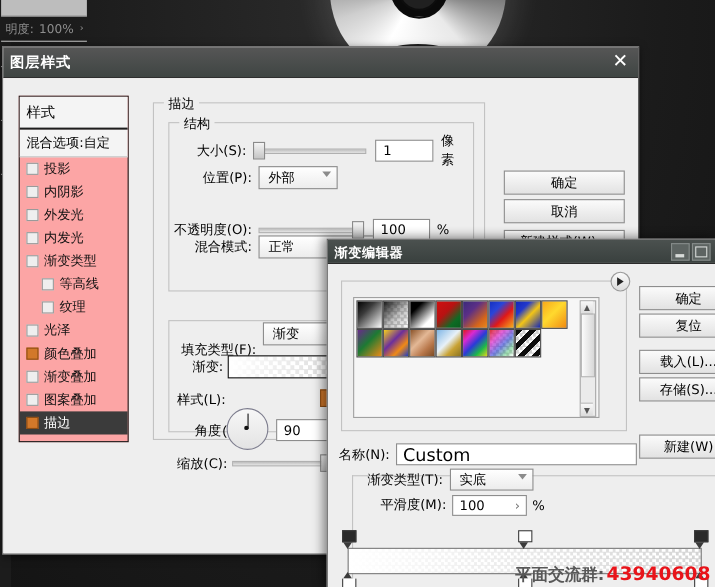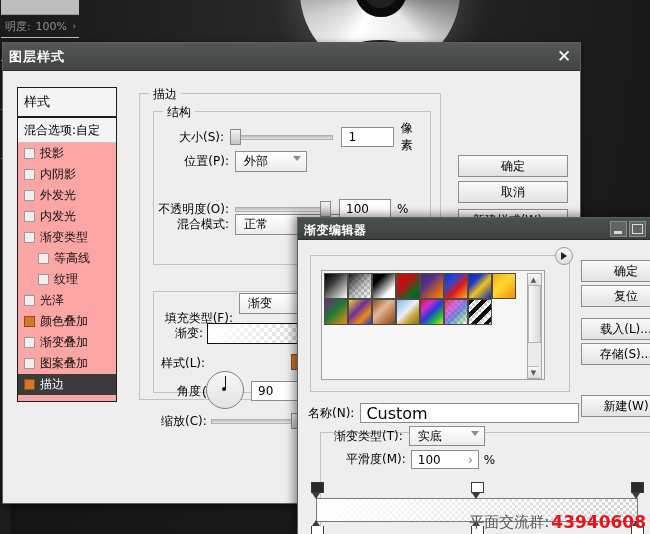--- a/index.html
+++ b/index.html
@@ -165,21 +165,21 @@
   .stop-top .h{width:11px;height:9px;border:1px solid #3b3b3b;background:#fff;}
   .stop-top .h.dark{background:#2a2a2a;}
   .stop-top .p{width:0;height:0;margin-left:1px;border-left:4.5px solid transparent;border-right:4.5px solid transparent;
     border-top:6px solid #3b3b3b;}
   .stop-bot{position:absolute;width:11px;height:14px;}
   .stop-bot .p{width:0;height:0;margin-left:1px;border-left:4.5px solid transparent;border-right:4.5px solid transparent;
     border-bottom:6px solid #3b3b3b;}
   .stop-bot .h{width:11px;height:8px;border:1px solid #3b3b3b;border-top:none;background:#fff;}
 
   #wm{position:absolute;right:4px;bottom:2px;display:flex;align-items:flex-end;gap:2px;font-size:15px;z-index:50;}
-  #wm .w1{color:#585858;font-weight:normal;}
+  #wm .w1{color:#585858;font-weight:bold;}
   #wm .w2{color:#e8141a;font-weight:bold;font-size:17px;}
 </style>
 </head>
 <body>
 
 <div id="ps-bg">
   <div id="canvas-dark"></div>
   <div id="donut"></div>
   <div id="donut-ring"></div>
   <div id="donut-ring-inner"></div>

